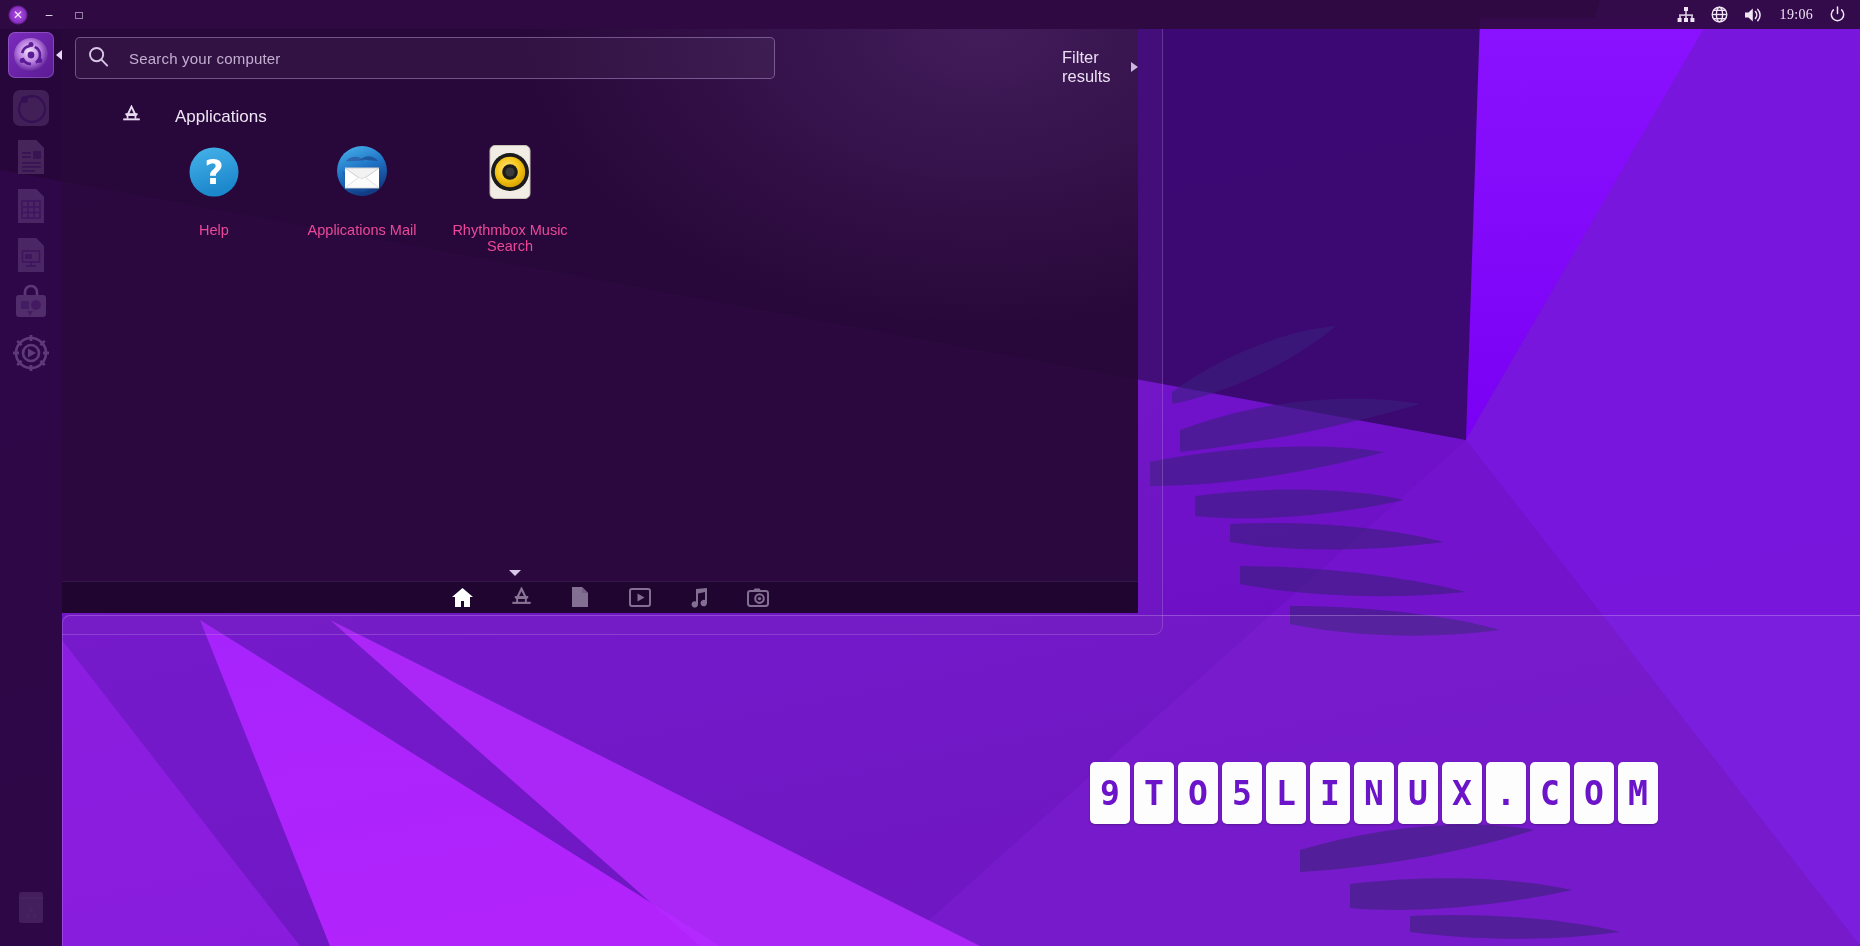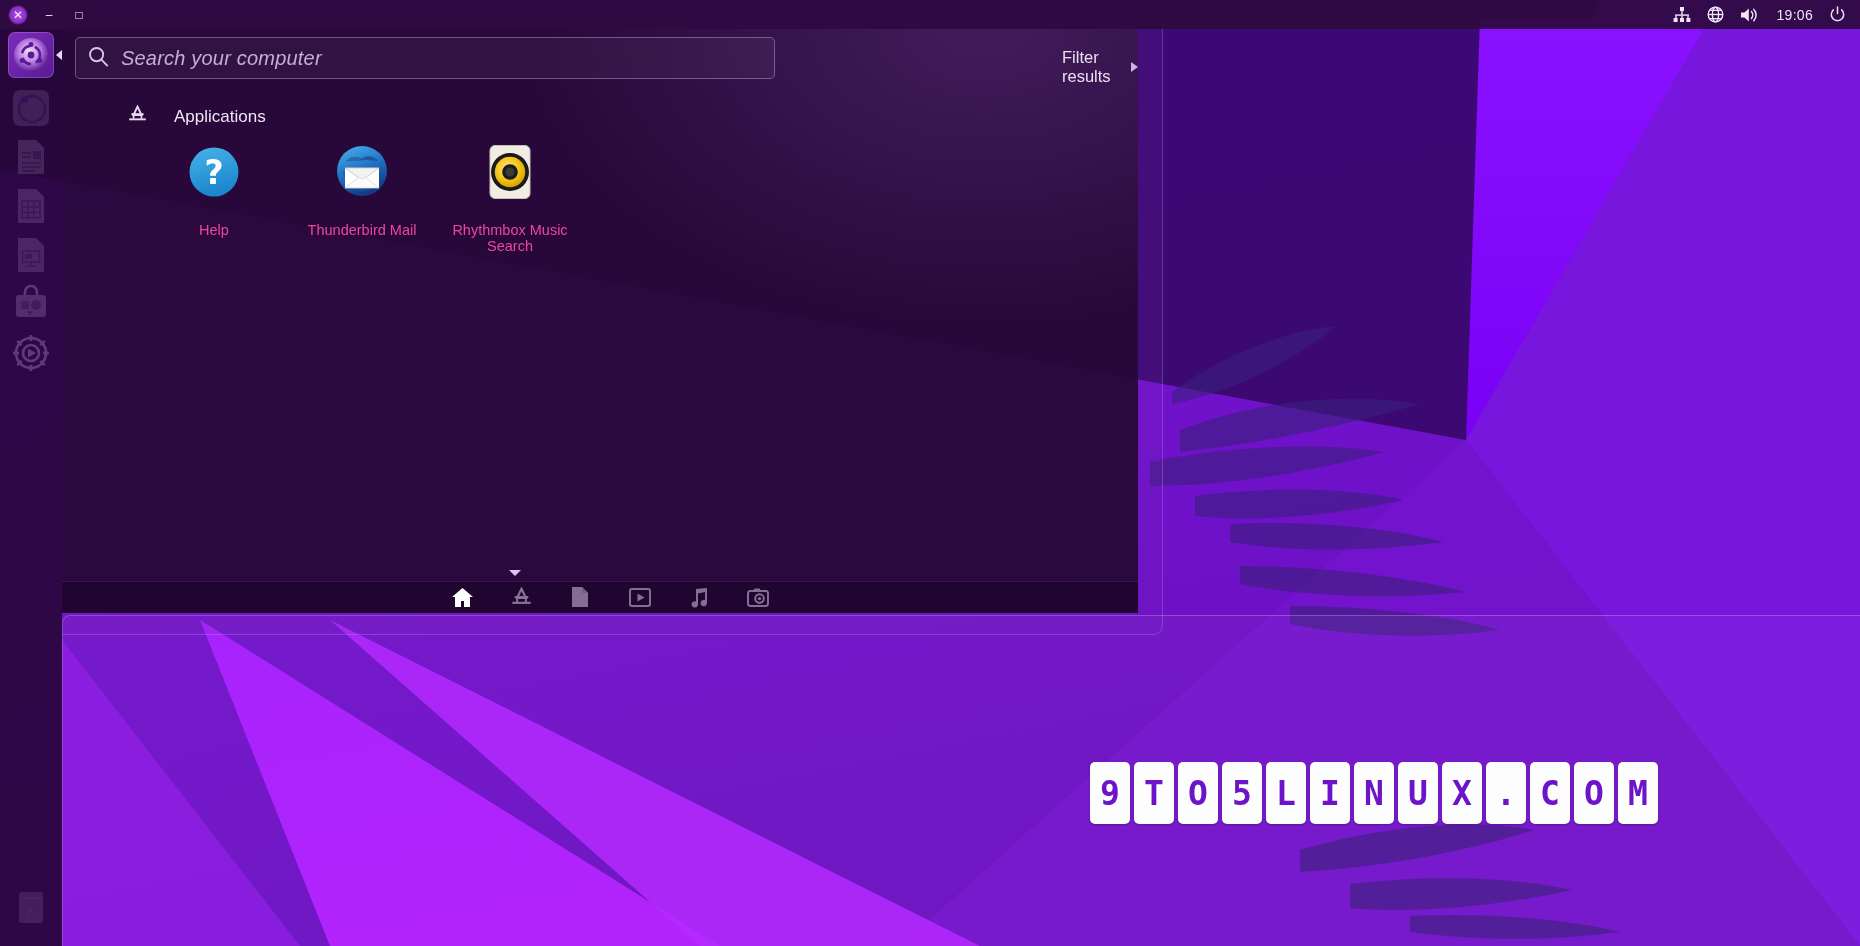--- a/index.html
+++ b/index.html
@@ -20,21 +20,21 @@
     display:flex; align-items:center; z-index:60;
   }
   .win-ctrl{ display:flex; align-items:center; gap:12px; padding-left:8px; }
   .wc{ width:18px; height:18px; display:flex; align-items:center; justify-content:center;
        color:#f2e9f6; font-size:12px; line-height:1; }
   .wc.close{ background:radial-gradient(circle at 50% 50%, #b152e8 0%, #8a2fc4 55%, rgba(140,50,190,0) 72%);
        border-radius:50%; width:20px; height:20px; }
   .tray{ margin-left:auto; display:flex; align-items:center; gap:16px; padding-right:14px;
          color:#efe5f4; font-size:13.5px; }
   .tray svg{ display:block; }
-  .tray-clock{ letter-spacing:.3px; font-size:14px; }
+  .tray-clock{ letter-spacing:.3px; font-size:14px;font-family:Liberation Serif, serif; }
 
   
   .launcher{
     position:absolute; left:0; top:29px; width:62px; height:917px;
     background:rgba(36,6,52,.88); z-index:55;
   }
   .lnch-item{
     position:absolute; left:8px; width:46px; height:46px; border-radius:7px;
     display:flex; align-items:center; justify-content:center;
   }
@@ -71,31 +71,31 @@
     pointer-events:none;
   }
 
   .searchbar{
     position:absolute; left:13px; top:8px; width:700px; height:42px;
     border:1px solid rgba(196,160,225,.45); border-radius:5px;
     background:rgba(255,255,255,.045);
     display:flex; align-items:center; padding:0 12px; gap:12px;
   }
   .search-ph{
-    font-size:20px; font-style:italic; color:#c3afd2; letter-spacing:.2px;
+    font-size:15px; color:#c3afd2; letter-spacing:.2px;margin-left:8px;
   }
   .filter-btn{
     position:absolute; left:1000px; top:19px; display:flex; align-items:center; gap:9px;
     color:#eadff2; font-size:16.5px;
   }
   .filter-tri{ width:0;height:0; border-top:5px solid transparent;border-bottom:5px solid transparent;
                border-left:7px solid #cdb6dd; }
 
   .cat-head{
-    position:absolute; left:66px; top:76px; display:flex; align-items:center; gap:27px;
+    position:absolute; left:60px; top:76px; display:flex; align-items:center; gap:34px;
     color:#efe6f5; font-size:17px;
   }
 
   .apps-grid{ position:absolute; left:78px; top:112px; display:flex; gap:0; }
   .app-tile{ width:148px; display:flex; flex-direction:column; align-items:center; }
   .app-ico{ width:62px; height:62px; display:flex; align-items:center; justify-content:center; }
   .app-lbl{
     margin-top:19px; width:128px; text-align:center;
     color:#ec4899; font-size:14.5px; line-height:1.12;
   }
@@ -437,21 +437,21 @@
               <path d="M14 19c6-6 14-5 18 0-6-1-12 1-18 0z" fill="#2a5fa8" opacity=".85"></path>
               <path d="M46 19c-5-6-13-6-18-1 6-1 13 1 18 1z" fill="#1c4d92" opacity=".8"></path>
               <path d="M10 28c2 12 10 21 20 22 10-1 18-10 20-22-8 10-32 10-40 0z" fill="#17549f" opacity=".5"></path>
               <g>
                 <path d="M13 26h34v20H13z" fill="#ffffff"></path>
                 <path d="M13 26l17 12 17-12z" fill="#f2f2f2" stroke="#cfcfcf" stroke-width="1"></path>
                 <path d="M13 46l14-11 3 2 3-2 14 11z" fill="#fbfbfb" stroke="#d8d8d8" stroke-width="0.8"></path>
               </g>
             </svg>
           </div>
-          <div class="app-lbl">Thunderbird Mail</div>
+          <div class="app-lbl">Applications Mail</div>
         </div>
 
         <div class="app-tile">
           <div class="app-ico">
             <svg width="58" height="58" viewBox="0 0 58 58">
               <defs>
                   <radialGradient id="rbCone" cx="42%" cy="38%" r="62%">
                 <stop offset="0%" stop-color="#ffe680"></stop>
                     <stop offset="60%" stop-color="#f5c518"></stop>
                 <stop offset="100%" stop-color="#d9a400"></stop>

